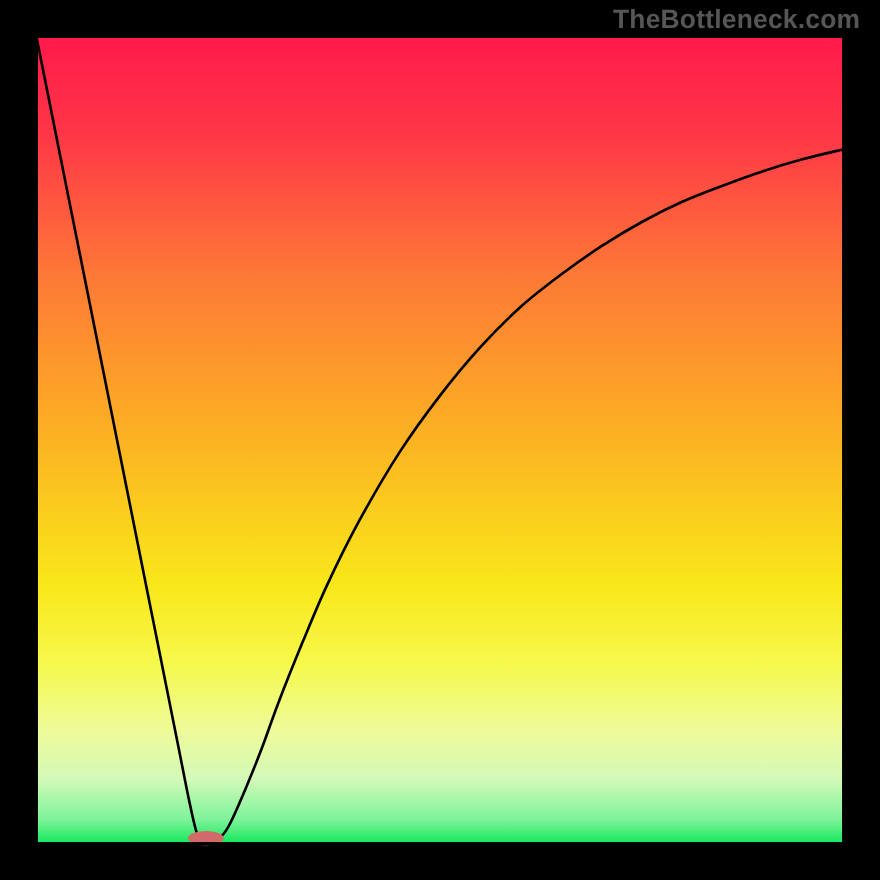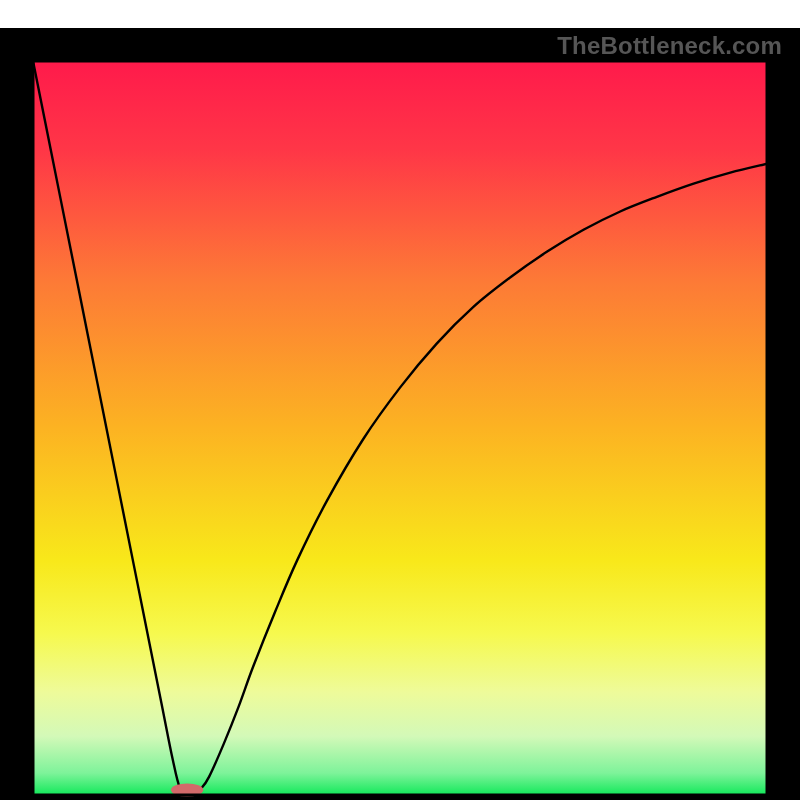--- a/index.html
+++ b/index.html
@@ -8,21 +8,20 @@
     width: 800px;
     height: 800px;
     overflow: hidden;
     background: #fff;
     font-family: Arial, Helvetica, sans-serif;
   }
   .chart-container {
     position: relative;
     width: 800px;
     height: 600px;
-    margin-top: 28px;
   }
   .watermark {
     position: absolute;
     top: 4px;
     right: 18px;
     font-size: 24px;
     font-weight: 600;
     color: #565656;
     letter-spacing: 0.2px;
     z-index: 10;

